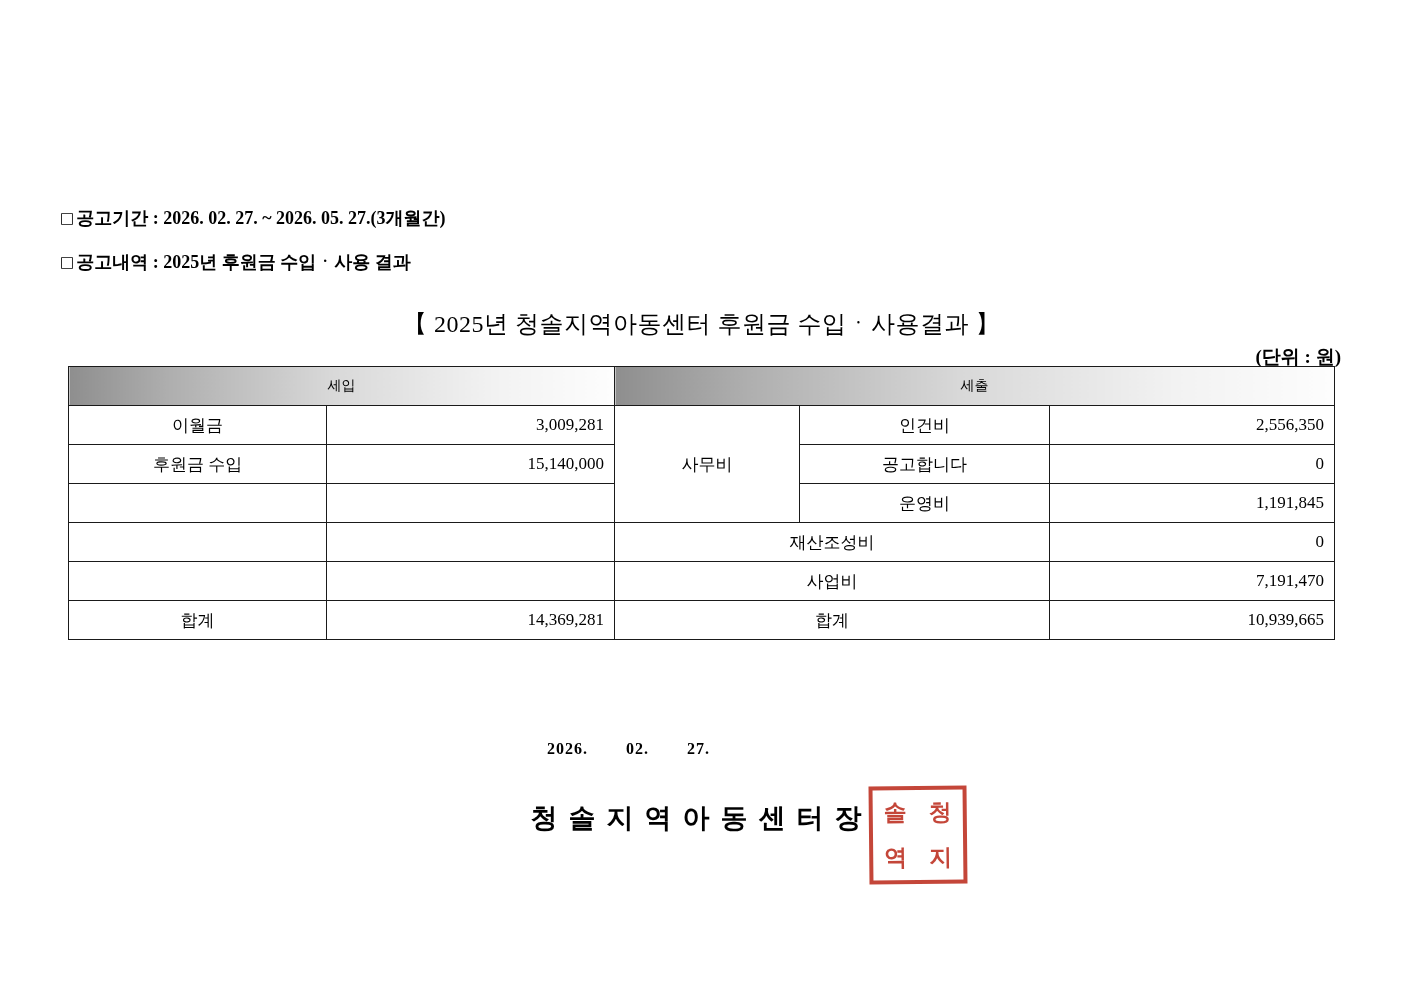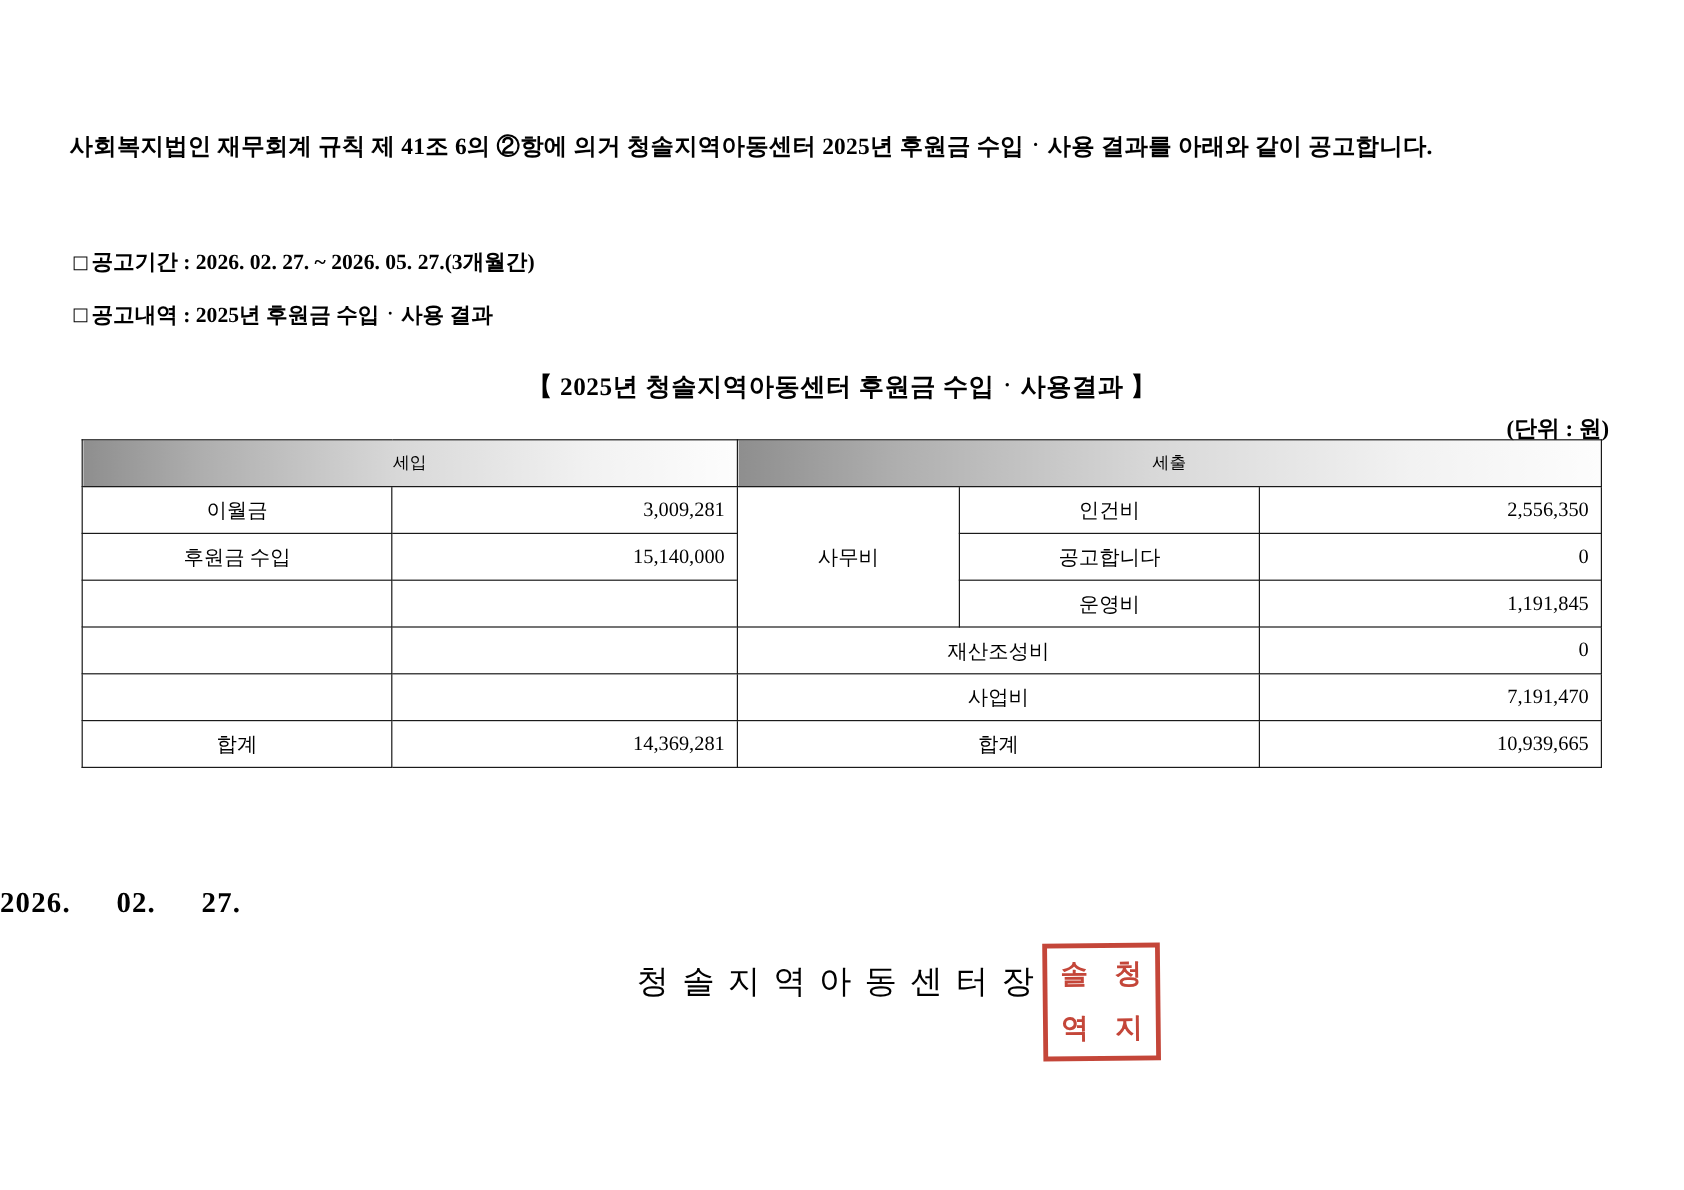--- a/index.html
+++ b/index.html
@@ -53,22 +53,22 @@
     margin-right: 2px;
   }
 
   
   .table-title {
     position: absolute;
     left: 0;
     top: 308px;
     width: 1403px;
     text-align: center;
-    font-size: 21px;
-    font-weight: bold;
+    font-size: 24px;
+    font-weight: normal;
     letter-spacing: 0.5px;
   }
 
   
   .unit-note {
     position: absolute;
     right: 62px;
     top: 344px;
     font-size: 19px;
     font-weight: bold;
@@ -111,38 +111,39 @@
     text-align: center;
     vertical-align: middle;
   }
 
   
   .date-line {
     position: absolute;
     left: 0;
     top: 740px;
     width: 1257px;
-    font-size: 24px;
+    text-align: center;
+    font-size: 16px;
     font-weight: bold;
     letter-spacing: 1px;
   }
   .date-line span.gap {
     display: inline-block;
     width: 38px;
   }
 
   
   .signature {
     position: absolute;
     left: 0;
     top: 800px;
     width: 1403px;
     text-align: center;
     font-size: 27px;
-    font-weight: normal;
+    font-weight: bold;
     letter-spacing: 11px;
   }
 
   
   .seal {
     position: absolute;
     left: 869px;
     top: 786px;
     width: 98px;
     height: 98px;
@@ -167,21 +168,20 @@
   .seal .s1 { grid-column: 2; grid-row: 1; }
   .seal .s2 { grid-column: 1; grid-row: 1; }
   .seal .s3 { grid-column: 2; grid-row: 2; }
   .seal .s4 { grid-column: 1; grid-row: 2; }
 </style>
 </head>
 <body>
 
 <div class="page">
 
-  <div class="intro">사회복지법인 재무회계 규칙 제 41조 6의 ②항에 의거 청솔지역아동센터 2025년 후원금 수입ㆍ사용 결과를 아래와 같이 공고합니다.</div>
 
   <div class="notice-block">
     <div class="notice-line"><span class="box-glyph">□</span><span>공고기간 : 2026. 02. 27. ~ 2026. 05. 27.(3개월간)</span></div>
     <div class="notice-line"><span class="box-glyph">□</span><span>공고내역 : 2025년 후원금 수입ㆍ사용 결과</span></div>
   </div>
 
   <div class="table-title">【 2025년 청솔지역아동센터 후원금 수입ㆍ사용결과 】</div>
 
   <div class="unit-note">(단위 : 원)</div>
 

